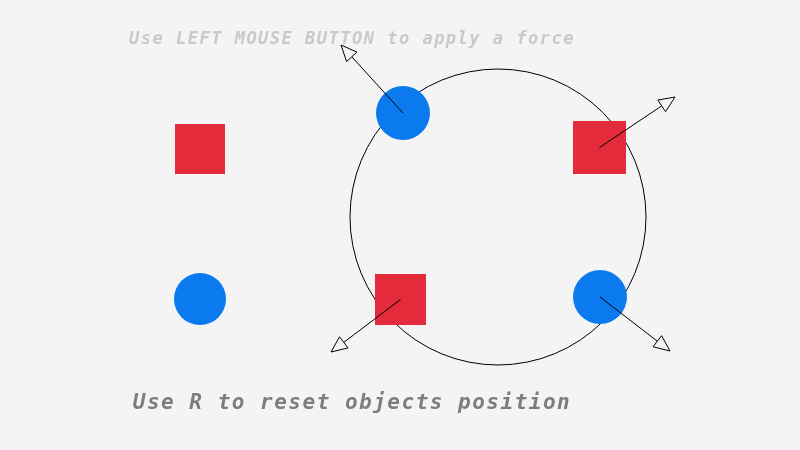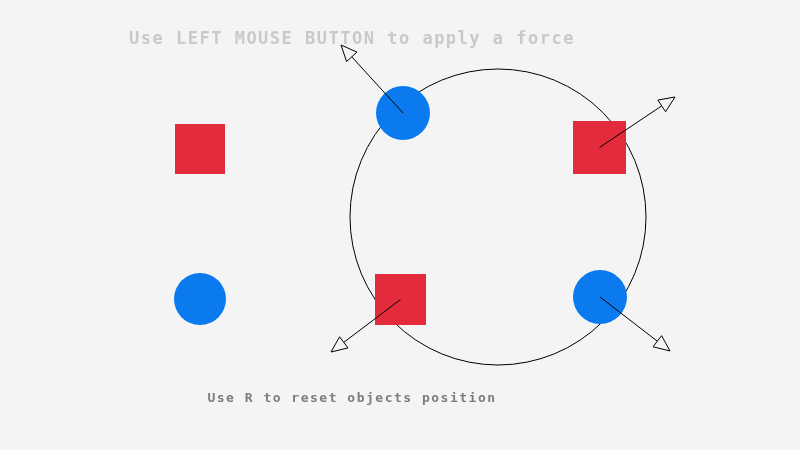--- a/index.html
+++ b/index.html
@@ -12,20 +12,21 @@
     height: 450px;
     background: #f4f4f4;
     font-family: "DejaVu Sans Mono", monospace;
     overflow: hidden;
   }
   #stage {
     position: relative;
     width: 704px;
     height: 450px;
     background: #f4f4f4;
+    font-style: italic;
   }
   #scene-svg {
     position: absolute;
     left: 0;
     top: 0;
     width: 800px;
     height: 450px;
     display: block;
   }
   .hud-text {
@@ -43,21 +44,21 @@
     top: 28px;
     text-align: center;
     font-size: 17px;
     color: #c9c9c9;
   }
   #hint-bottom {
     left: 0;
     right: 0;
     top: 390px;
     text-align: center;
-    font-size: 13px;
+    font-size: 21px;
     color: #7d7d7d;
   }
 </style>
 </head>
 <body style="background: rgb(244, 244, 244);">
 
 <div id="stage" style="background: rgb(244, 244, 244);">
 
   <svg id="scene-svg" viewBox="0 0 800 450">
 

